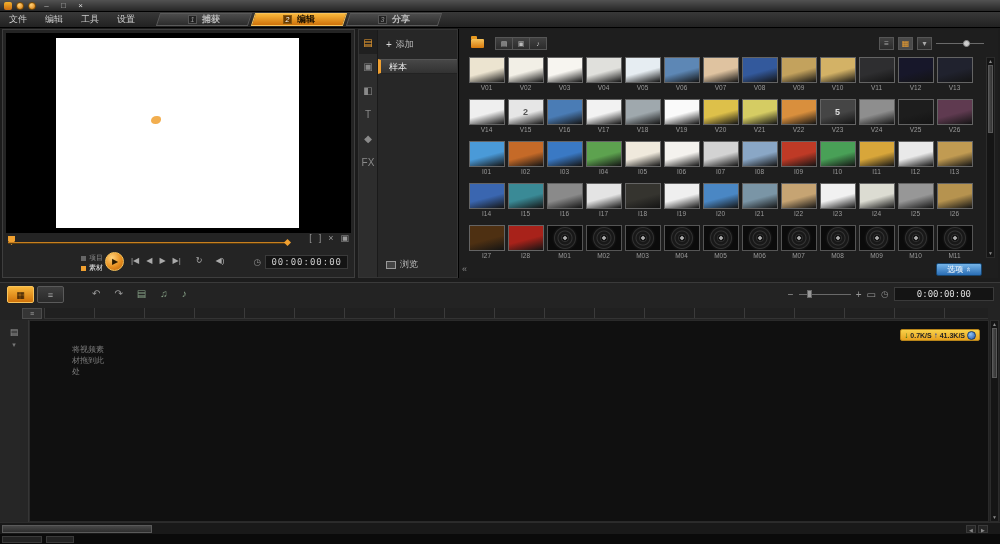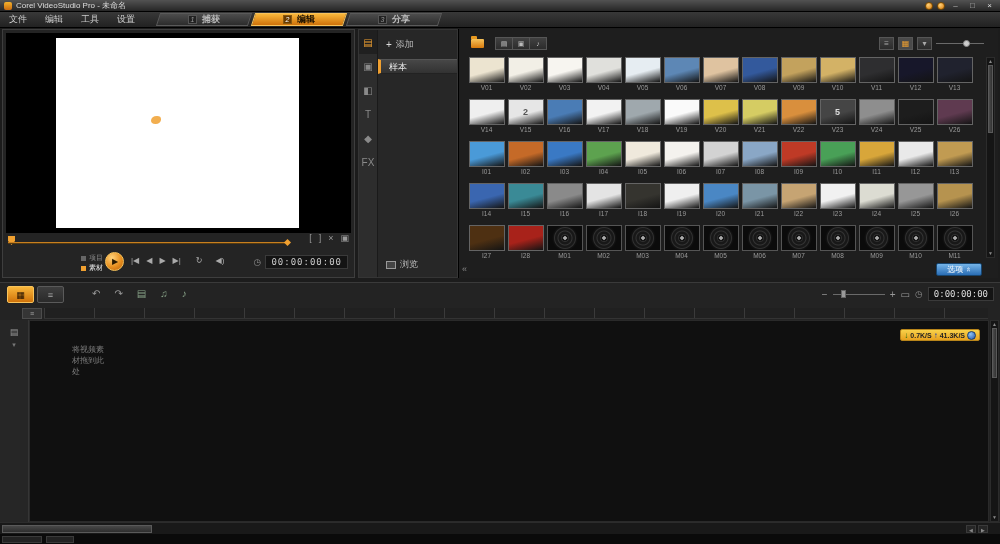--- a/index.html
+++ b/index.html
@@ -120,21 +120,21 @@
     border:1px solid #5a5a5a; display:flex; align-items:center; justify-content:center; font-size:9px; color:#aaa; border-radius:2px; }
   .viewbtn.sel { background:linear-gradient(#f9b73b,#cf720a); border-color:#f8c35b; color:#201000; }
   .vb1 { left:7px; } .vb2 { left:37px; }
   .tl-icons { position:absolute; left:92px; top:5px; display:flex; gap:14px; }
   .tlbtn { font-size:10px; color:#999; }
   .tlbtn.g { color:#8aa58a; }
   .tl-right { position:absolute; right:6px; top:4px; display:flex; align-items:center; gap:5px; }
   .zoom-slider2 { position:relative; width:52px; height:12px; }
   .zs-handle2 { position:absolute; left:8px; top:2px; width:5px; height:8px; background:#9a9a9a; border:1px solid #666; }
   .clock2 { font-size:9px; color:#888; }
-  .timecode2 { background:#141414; border:1px solid #3a3a3a; color:#ddd; padding:1px 5px;
+  .timecode2 { background:#141414; border:1px solid #3a3a3a; color:#ddd; padding:1px 22px;
     font-family:"DejaVu Sans Mono",monospace; font-size:9px; }
   .ruler-row { position:absolute; left:0; top:24px; width:100%; height:13px; }
   .ruler-btn { position:absolute; left:22px; top:1px; width:20px; height:11px; background:#353535; border:1px solid #4c4c4c;
     font-size:7px; color:#aaa; display:flex; align-items:center; justify-content:center; }
   .ruler { position:absolute; left:44px; right:12px; top:1px; height:11px; background:#202020; border-bottom:1px solid #333;
     background-image:repeating-linear-gradient(90deg,#3a3a3a 0 1px,transparent 1px 50px); }
   .track-area { position:absolute; left:0; top:37px; bottom:12px; width:100%; }
   .track-head { position:absolute; left:0; top:0; bottom:0; width:29px; background:#262626; border-right:1px solid #363636; }
   .thico { display:block; text-align:center; font-size:9px; color:#999; margin-top:7px; }
   .thico.small { font-size:7px; margin-top:4px; color:#777; }
@@ -159,21 +159,20 @@
   .bs1,.bs2 { position:absolute; top:2px; height:7px; background:#222; border:1px solid #3a3a3a; }
   .bs1 { left:2px; width:40px; } .bs2 { left:46px; width:28px; }
 </style>
 </head>
 <body>
 
 <div id="app">
 
   <div class="titlebar">
     <span class="app-icon"></span>
-    <span class="title">Corel VideoStudio Pro - 未命名</span>
     <span class="tb-circle"></span>
     <span class="tb-circle"></span>
     <span class="winbtn">–</span>
     <span class="winbtn">□</span>
     <span class="winbtn close">×</span>
   </div>
 
   <div class="menubar">
     <div class="menu-items">
         <div class="menu-item">文件</div>

